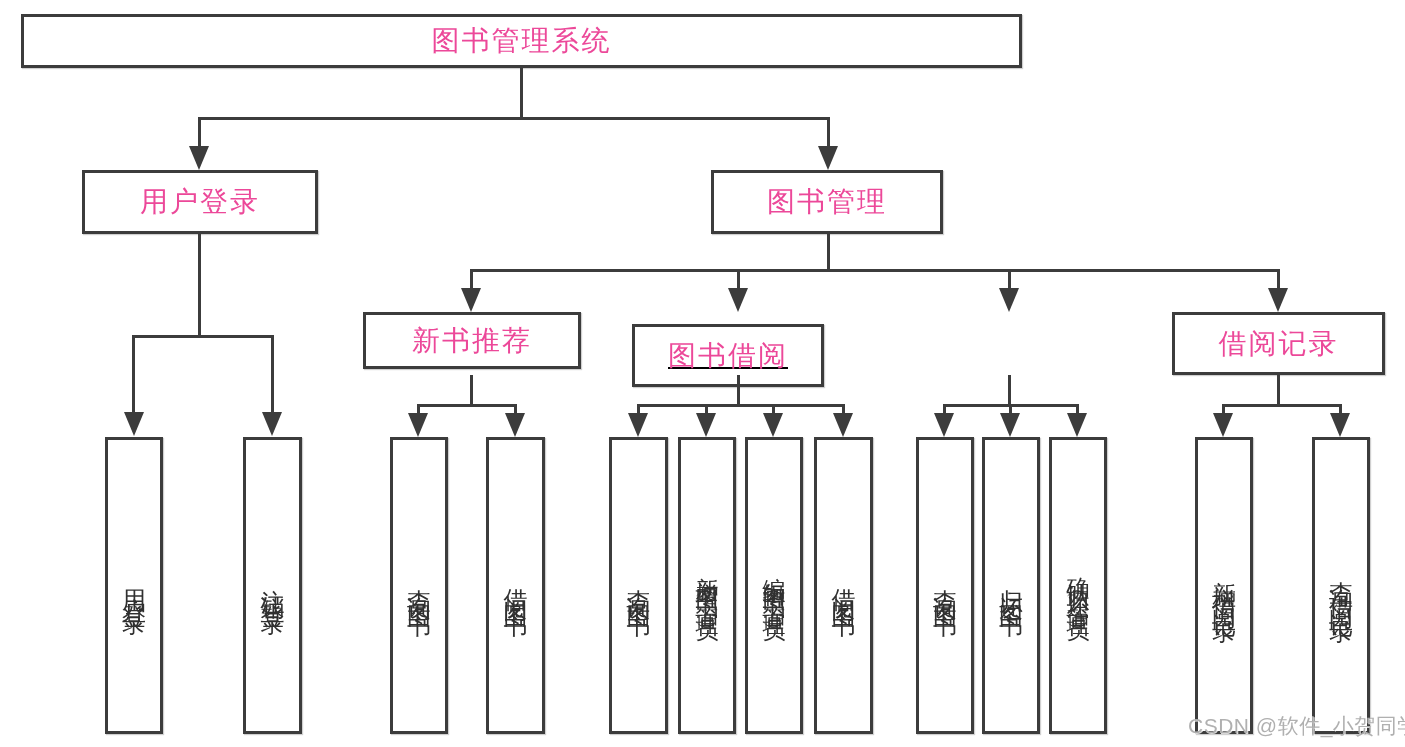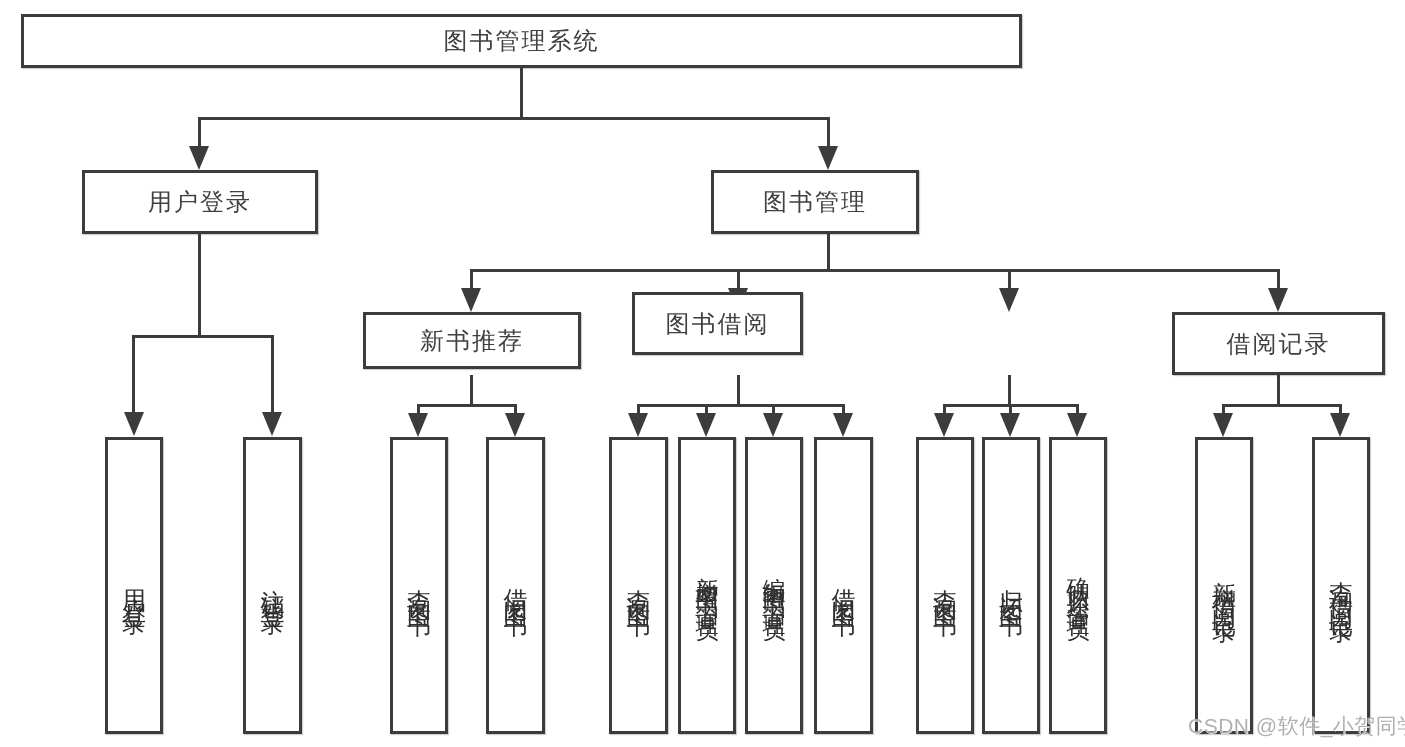--- a/index.html
+++ b/index.html
@@ -16,22 +16,22 @@
     position: absolute;
     box-sizing: border-box;
     border: 3px solid #3c3c3c;
     background: #ffffff;
     display: flex;
     align-items: center;
     justify-content: center;
     box-shadow: 1px 1px 1px rgba(120,120,120,0.35);
   }
   .hlabel {
-    font-size: 24px;
-    color: #404040;
+    font-size: 28px;
+    color: #ec4899;
     letter-spacing: 2px;
     white-space: nowrap;
   }
   .vlabel {
     writing-mode: vertical-rl;
     text-orientation: mixed;
     font-size: 24px;
     color: #303030;
     letter-spacing: 8px;
     line-height: 1;
@@ -72,21 +72,21 @@
   <div class="vl" style="left:520px; top:68px; height:52px;"></div>
   <div class="hl" style="left:198px; top:117px; width:632px;"></div>
   <div class="vl" style="left:198px; top:117px; height:31px;"></div>
   <div class="arr" style="left:189px; top:146px;"></div>
   <div class="vl" style="left:827px; top:117px; height:31px;"></div>
   <div class="arr" style="left:818px; top:146px;"></div>
 
   <div class="box" style="left:82px; top:170px; width:236px; height:64px;">
     <span class="hlabel">用户登录</span>
   </div>
-  <div class="box" style="left:711px; top:170px; width:208px; height:64px;">
+  <div class="box" style="left:711px; top:170px; width:232px; height:64px;">
     <span class="hlabel">图书管理</span>
   </div>
 
   <div class="vl" style="left:198px; top:234px; height:104px;"></div>
   <div class="hl" style="left:132px; top:335px; width:142px;"></div>
   <div class="vl" style="left:132px; top:335px; height:79px;"></div>
   <div class="arr" style="left:124px; top:412px;"></div>
   <div class="vl" style="left:271px; top:335px; height:79px;"></div>
   <div class="arr" style="left:262px; top:412px;"></div>
 
@@ -97,21 +97,21 @@
   <div class="vl" style="left:737px; top:269px; height:21px;"></div>
   <div class="arr" style="left:728px; top:288px;"></div>
   <div class="vl" style="left:1008px; top:269px; height:21px;"></div>
   <div class="arr" style="left:999px; top:288px;"></div>
   <div class="vl" style="left:1277px; top:269px; height:21px;"></div>
   <div class="arr" style="left:1268px; top:288px;"></div>
 
   <div class="box" style="left:363px; top:312px; width:218px; height:57px;">
     <span class="hlabel">新书推荐</span>
   </div>
-  <div class="box" style="left:632px; top:292px; width:171px; height:63px;">
+  <div class="box" style="left:632px; top:324px; width:192px; height:63px;text-decoration:underline;">
     <span class="hlabel">图书借阅</span>
   </div>
   <div class="box" style="left:1172px; top:312px; width:213px; height:63px;">
     <span class="hlabel">借阅记录</span>
   </div>
 
   <div class="vl" style="left:470px; top:375px; height:32px;"></div>
   <div class="hl" style="left:417px; top:404px; width:99px;"></div>
   <div class="vl" style="left:417px; top:404px; height:11px;"></div>
   <div class="arr" style="left:408px; top:413px;"></div>

